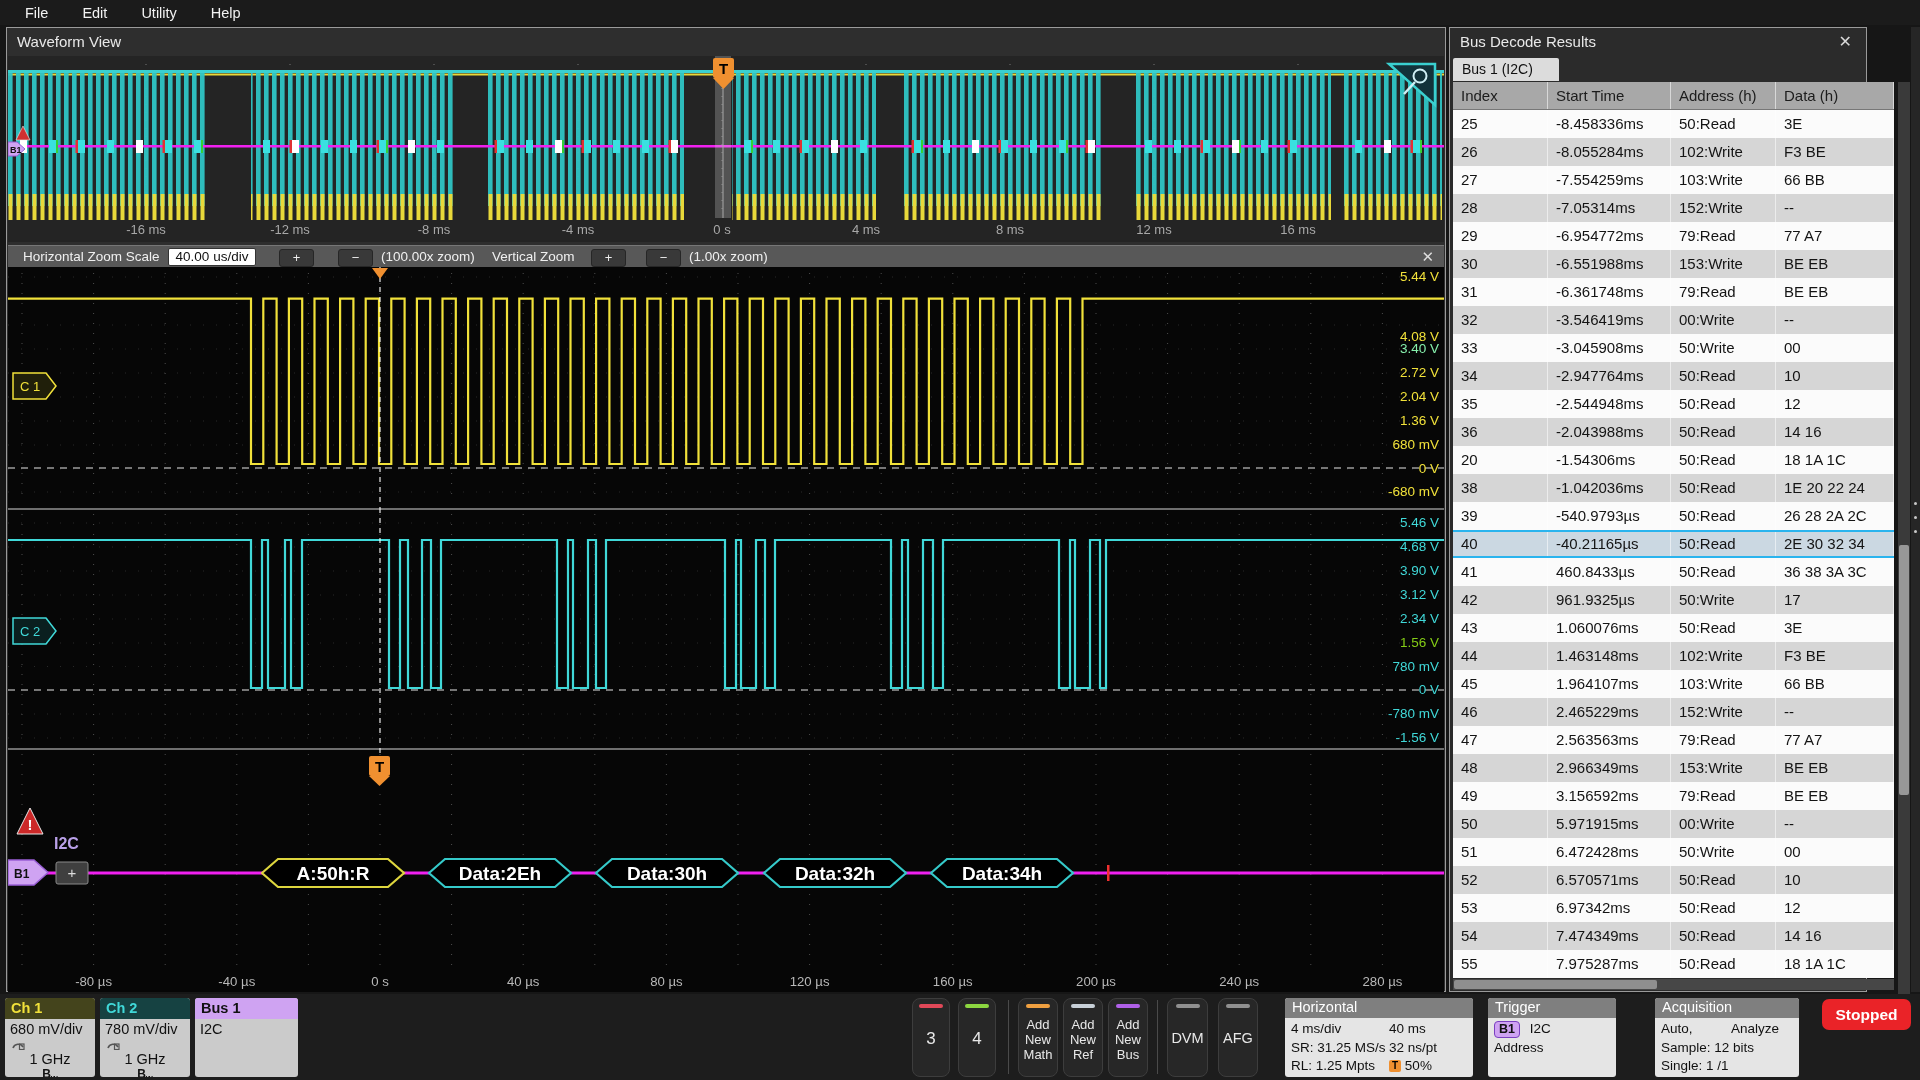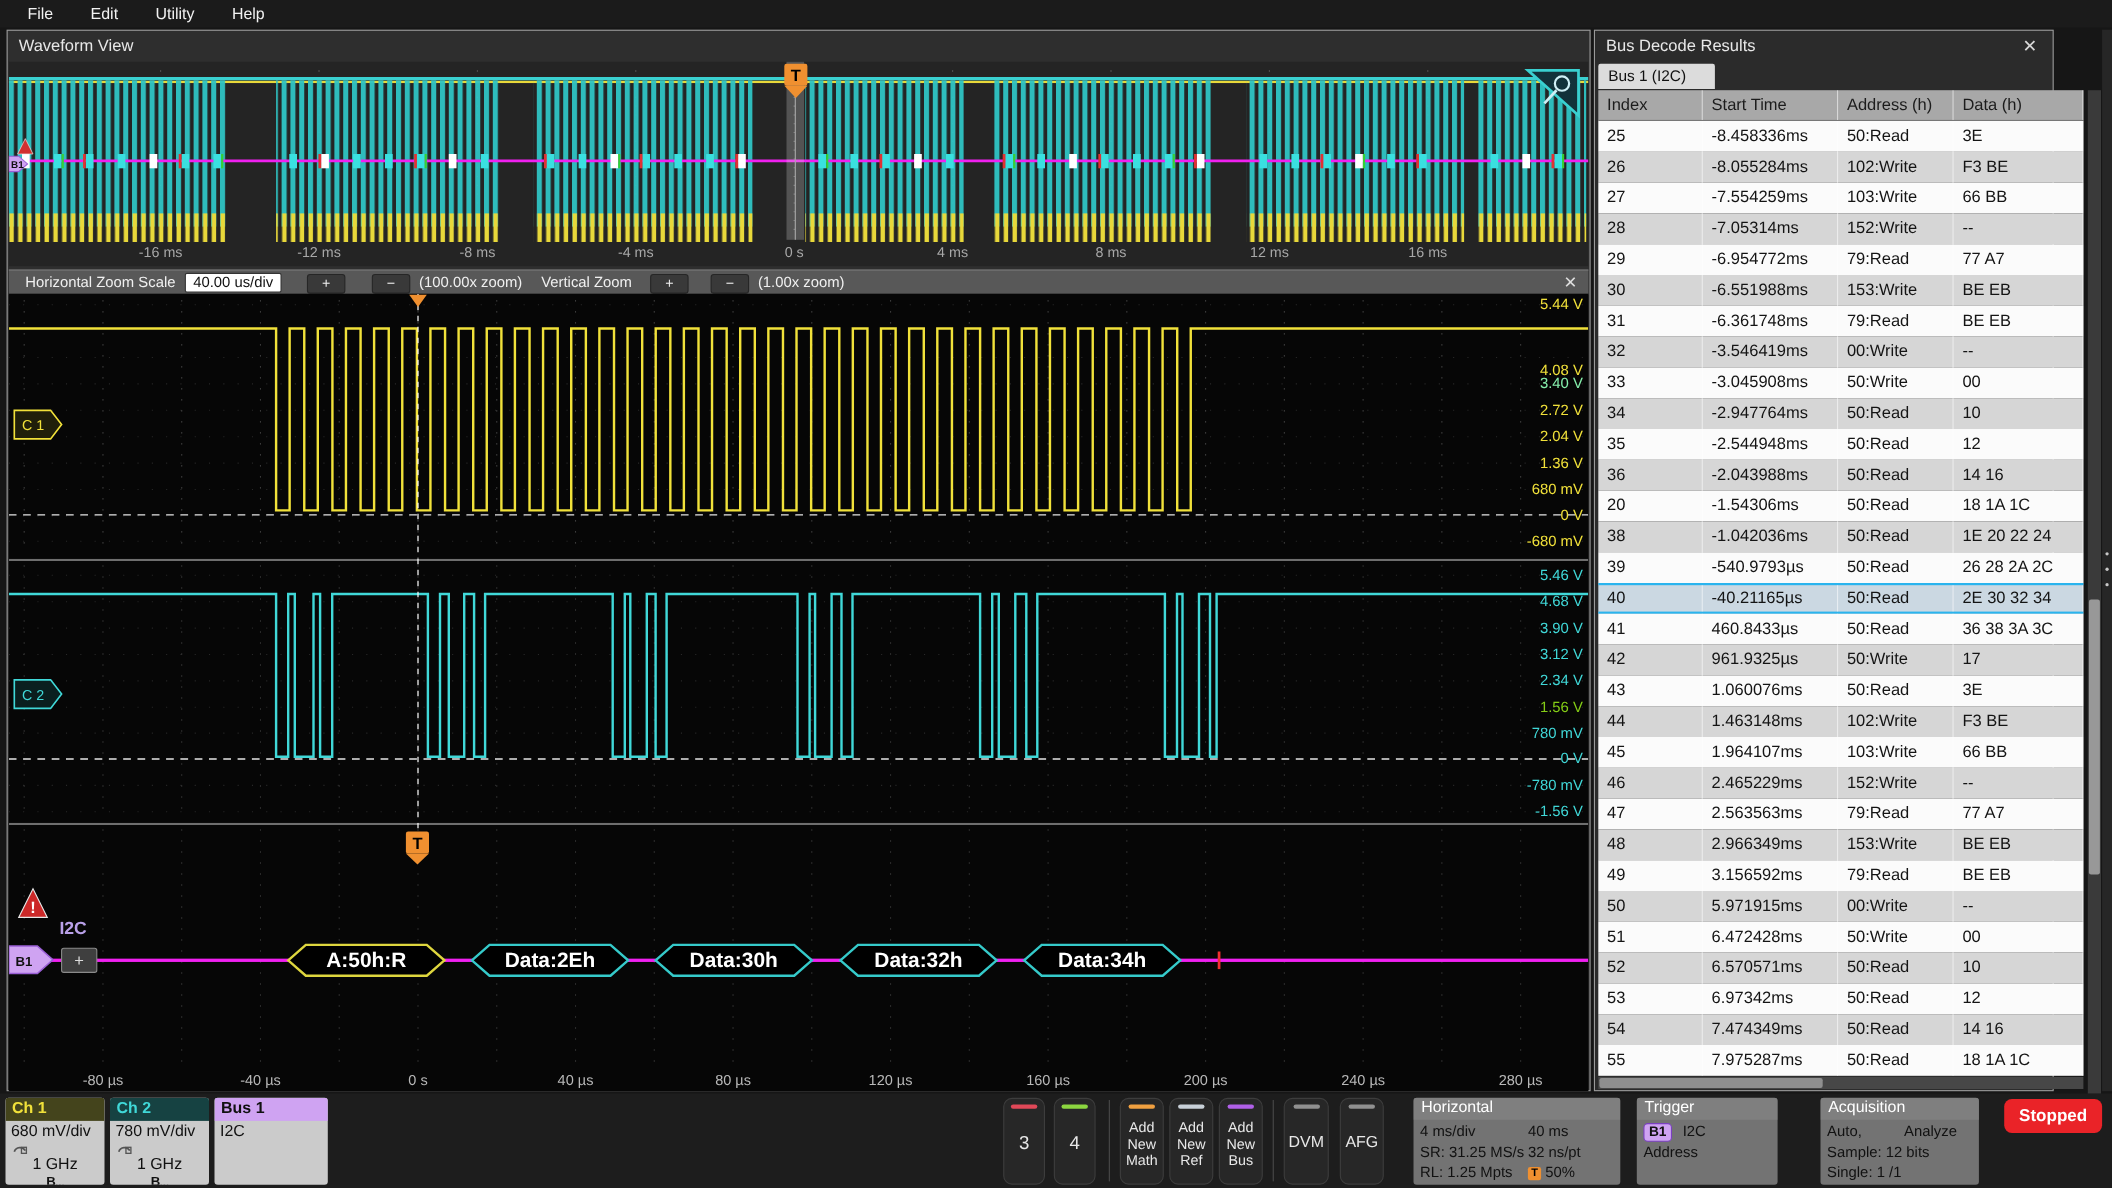--- a/index.html
+++ b/index.html
@@ -52,21 +52,21 @@
   .chbadge{position:absolute;top:4px;height:79px;background:#cbcbcb;border-radius:3px;overflow:hidden;cursor:pointer;}
   .chb-head{height:21px;font-size:14.5px;font-weight:bold;padding:2px 0 0 6px;box-sizing:border-box;}
   .chb-body{padding:2px 5px;font-size:14.5px;color:#111;}
   .chb-row3{display:flex;justify-content:space-between;align-items:center;margin-top:1px;flex-direction:column;}
   .chb-row3 sub{font-size:9px;}
   .sqbtn{position:absolute;top:4px;height:79px;background:#272727;border:1px solid #3d3d3d;border-radius:8px;
          color:#e8e8e8;cursor:pointer;box-sizing:border-box;}
   .sqbtn .stripe{position:absolute;top:5px;left:50%;transform:translateX(-50%);width:24px;height:4px;border-radius:2px;}
   .sqbtn .blabel{position:absolute;top:50%;left:0;right:0;transform:translateY(-46%);text-align:center;}
   .vsep{position:absolute;top:6px;width:1px;height:74px;background:#4a4a4a;}
-  .ipanel{position:absolute;top:4px;height:79px;background:#737373;border-radius:3px;overflow:hidden;}
+  .ipanel{position:absolute;top:4px;height:79px;background:#e5e5e5;border-radius:3px;overflow:hidden;}
   .ip-head{height:20px;background:#7f7f7f;color:#fff;font-size:14.5px;padding:1px 0 0 7px;box-sizing:border-box;}
   .ip-body{padding:2px 6px;font-size:13.5px;color:#111;line-height:18.5px;}
   .ip-cols{display:grid;grid-template-columns:98px auto;}
   .b1chip{display:inline-block;background:#cfa3f2;border:1.5px solid #7a40c0;border-radius:4px;
           padding:0 4px;font-size:12.5px;font-weight:bold;color:#111;line-height:15px;}
   .ticon{display:inline-block;background:#f09030;color:#000;font-size:10px;font-weight:bold;
          padding:0 3px;border-radius:2px;line-height:12px;vertical-align:1px;}
   #stopbtn{position:absolute;left:1822px;top:5px;width:89px;height:31px;background:#ea2328;border-radius:7px;
            color:#fff;font-weight:bold;font-size:15.5px;text-align:center;line-height:31px;cursor:pointer;}
 </style>

